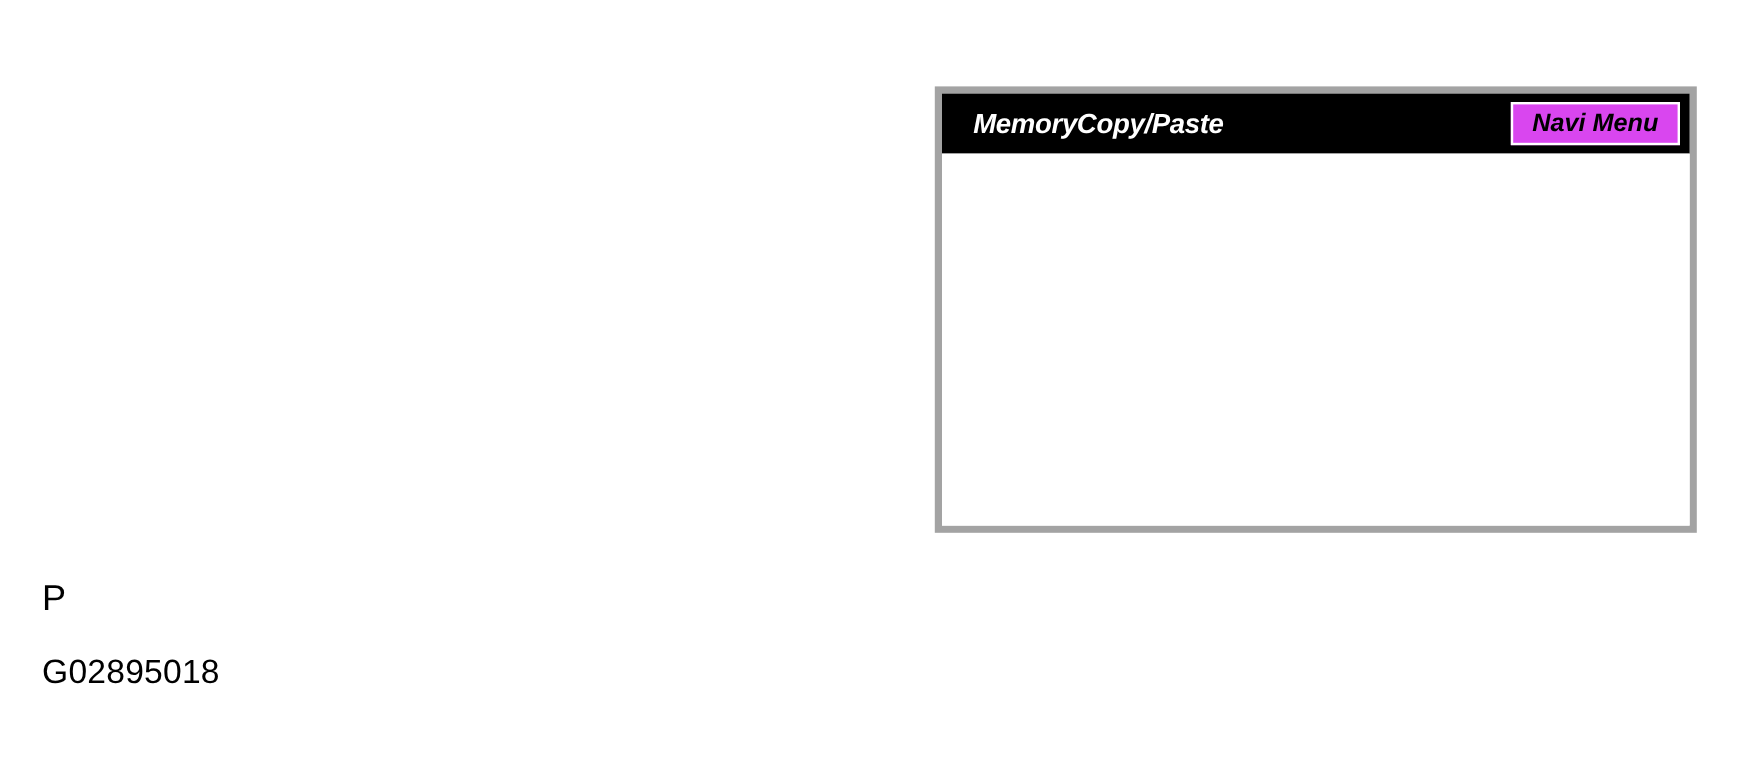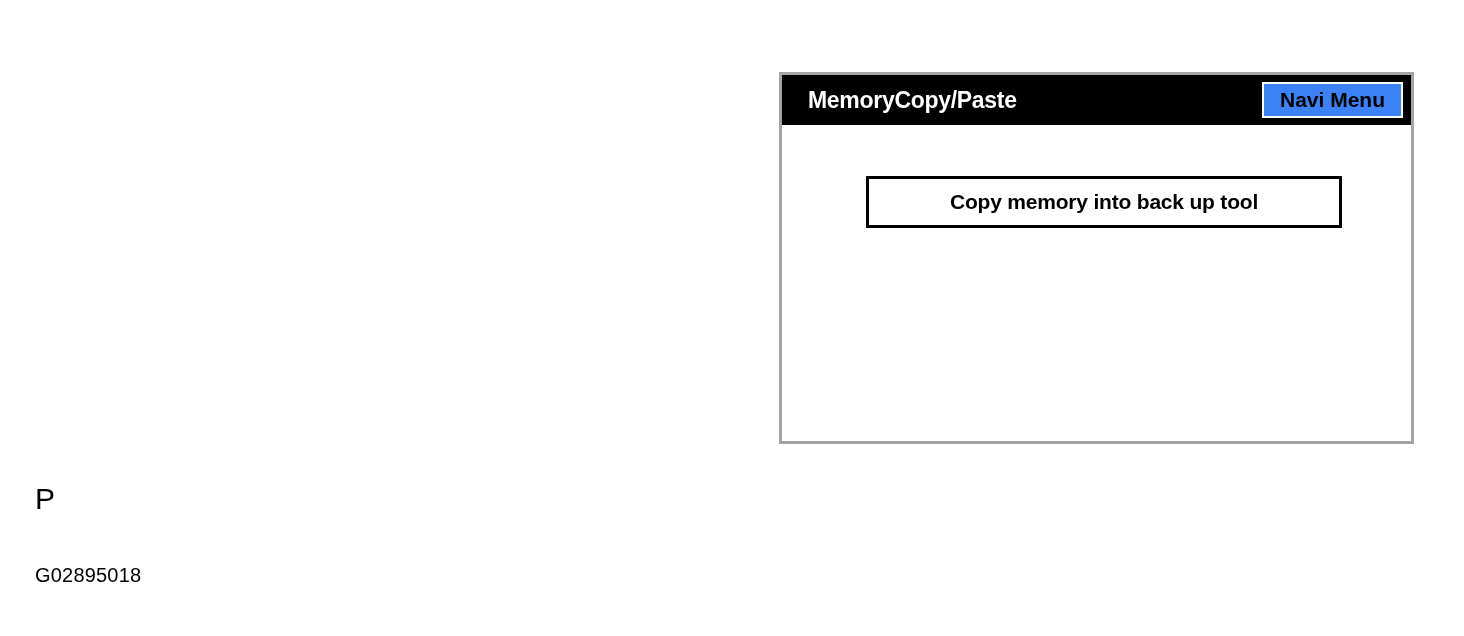--- a/index.html
+++ b/index.html
@@ -16,23 +16,24 @@
     overflow: hidden;
   }
 
   
   .device {
     position: absolute;
     left: 779px;
     top: 72px;
     width: 635px;
     height: 372px;
-    border: 3px solid #a3a3a3;
+    border: 6px solid #a3a3a3;
     box-sizing: border-box;
     background: #ffffff;
+    font-style: italic;
   }
 
   .titlebar {
     height: 50px;
     background: #000000;
     display: flex;
     align-items: center;
     justify-content: space-between;
     padding: 0 8px 0 26px;
     box-sizing: border-box;
@@ -40,21 +41,21 @@
 
   .title-text {
     color: #ffffff;
     font-size: 23px;
     font-weight: bold;
     letter-spacing: -0.3px;
     white-space: nowrap;
   }
 
   .navi-btn {
-    background: #3b82f6;
+    background: #d946ef;
     color: #000000;
     font-size: 21px;
     font-weight: bold;
     padding: 4px 16px 5px 16px;
     line-height: 1.1;
     white-space: nowrap;
     border: 2px solid #ffffff;
     box-sizing: border-box;
     text-align: center;
   }
@@ -91,37 +92,36 @@
     left: 35px;
     top: 484px;
     font-size: 30px;
     line-height: 1;
     font-family: "Liberation Sans", sans-serif;
   }
 
   .caption-code {
     position: absolute;
     left: 35px;
-    top: 565px;
-    font-size: 20px;
+    top: 546px;
+    font-size: 28px;
     line-height: 1;
     letter-spacing: 0.2px;
     font-family: "Liberation Sans", sans-serif;
   }
 </style>
 </head>
 <body>
 
 <div class="device">
 
   <div class="titlebar">
     <span class="title-text">MemoryCopy/Paste</span>
     <span class="navi-btn">Navi Menu</span>
   </div>
 
   <div class="screen-body">
-    <div class="menu-btn first">Copy memory into back up tool</div>
   </div>
 
 </div>
 
 <div class="caption-letter">P</div>
 <div class="caption-code">G02895018</div>
 
 </body></html>

